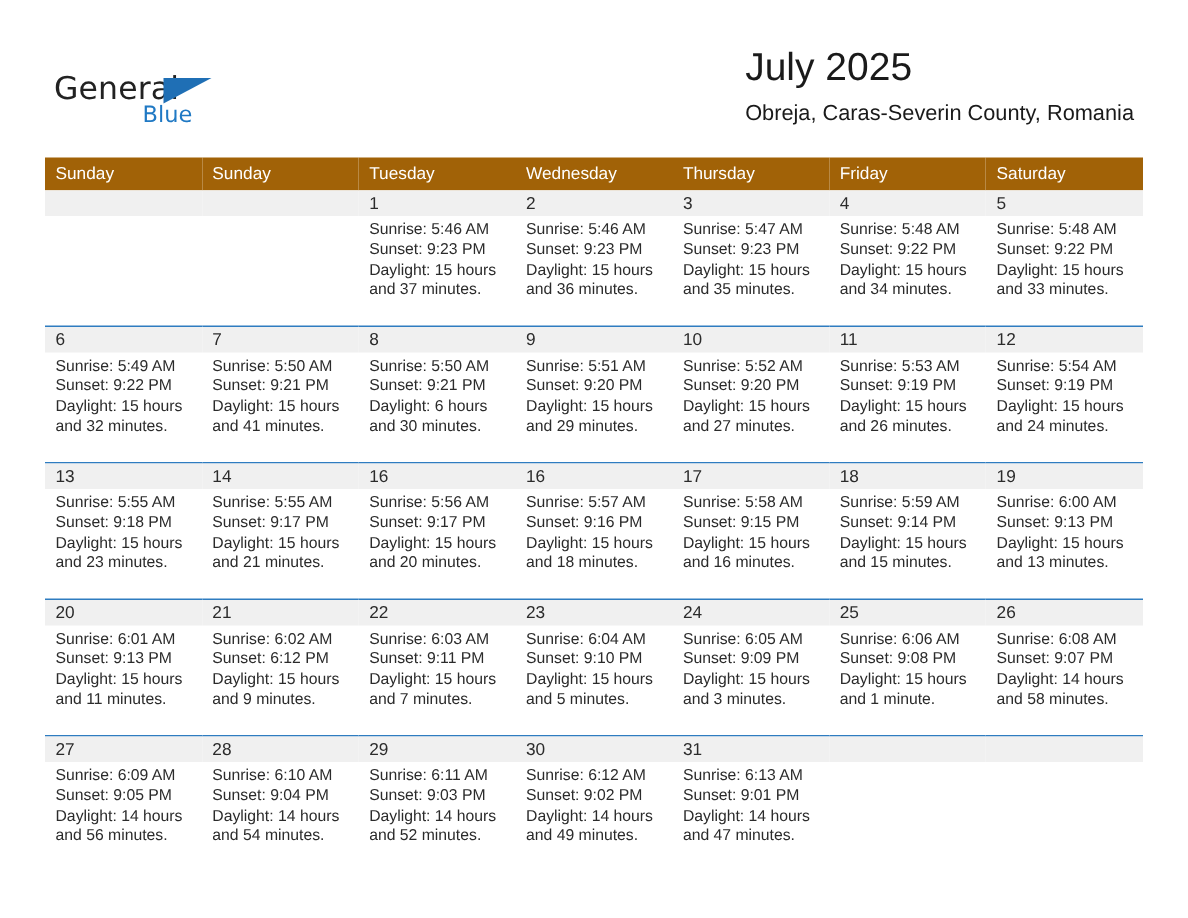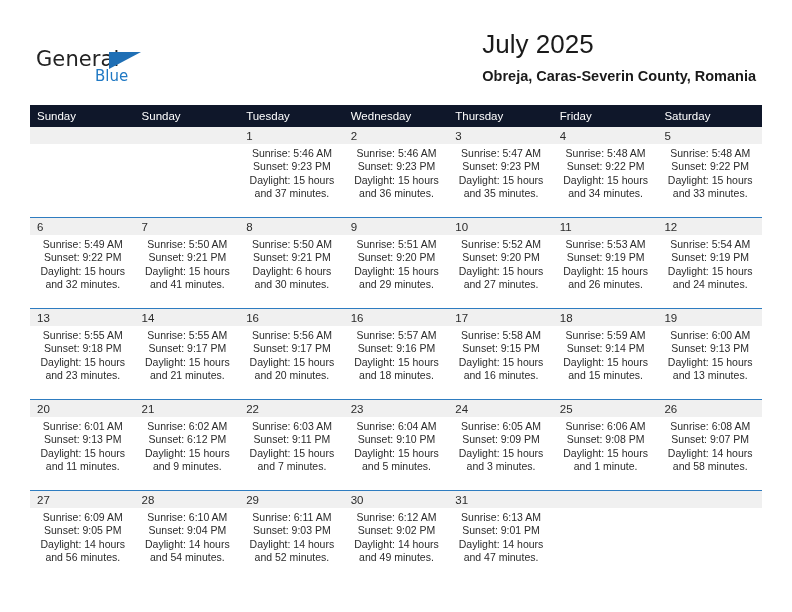--- a/index.html
+++ b/index.html
@@ -74,36 +74,36 @@
     font-size: 26px;
     color: #1a1a1a;
     font-weight: 400;
     line-height: 32px;
     white-space: nowrap;
   }
   .cal-subtitle {
     margin-top: 7px;
     font-size: 14.5px;
     color: #1a1a1a;
-    font-weight: 700;
+    font-weight: 400;
     line-height: 18px;
     white-space: nowrap;
   }
 
   
   .calendar {
     position: absolute;
     left: 30px;
     top: 105px;
     width: 732px;
     border-collapse: collapse;
     table-layout: fixed;
   }
   .calendar th {
-    background: #0f172a;
+    background: #a16207;
     color: #ffffff;
     font-size: 11.5px;
     font-weight: normal;
     text-align: left;
     padding: 5px 0 5px 7px;
     height: 11px;
     border: none;
   }
   .calendar td {
     vertical-align: top;
@@ -134,21 +134,20 @@
     line-height: 14px;
   }
   .cell.empty .daynum-band {
     background: #f0f0f0;
   }
   .cell-body {
     padding: 3px 6px 0 7px;
     font-size: 10.5px;
     line-height: 13.4px;
     color: #2b2b2b;
-    text-align: center;
   }
   .cell-body div {
     white-space: nowrap;
   }
   .cell-body .daylight {
     white-space: normal;
   }
 </style>
 </head>
 <body>

